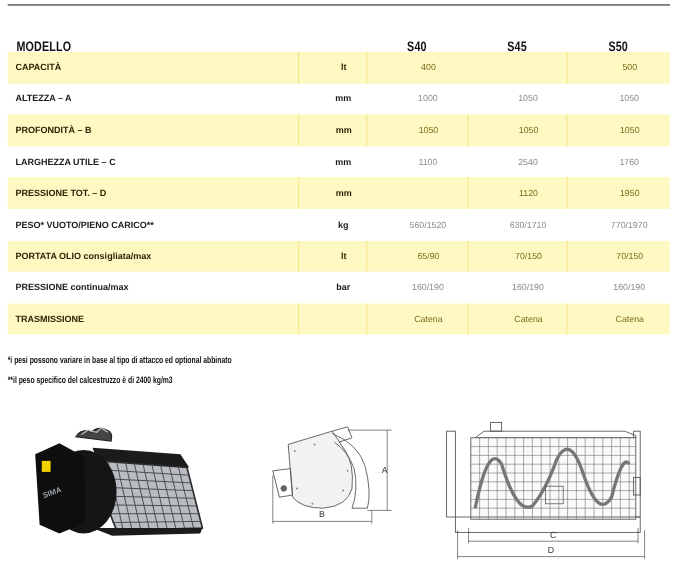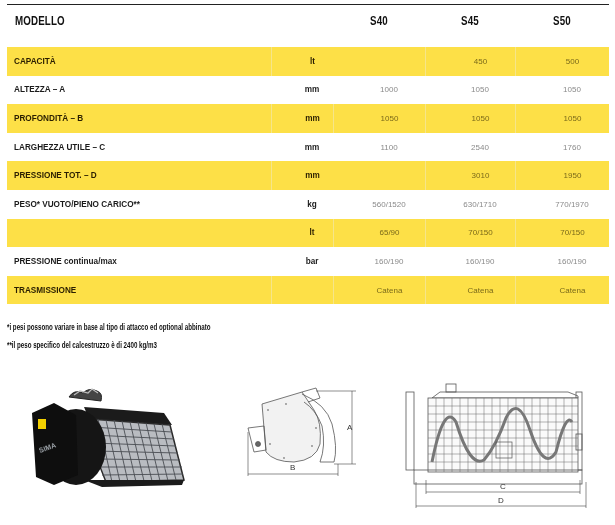--- a/index.html
+++ b/index.html
@@ -1,30 +1,30 @@
 <!DOCTYPE html>
 <html><head>
 <meta charset="utf-8">
 <style>
   * { box-sizing: border-box; margin: 0; padding: 0; }
   html, body { width: 615px; height: 525px; background: #ffffff; overflow: hidden; }
   body { position: relative; font-family: "Liberation Sans", sans-serif; color: #1a1a1a; }
 
   .top-rule { position: absolute; left: 7px; top: 4px; width: 602px; height: 1px; background: #222; }
 
-  .header { position: absolute; left: 7px; top: 6px; width: 602px; height: 30px; }
+  .header { position: absolute; left: 7px; top: 27px; width: 602px; height: 30px; }
   .header .cell { position: absolute; top: 0; height: 30px; line-height: 30px;
     font-family: "Liberation Sans", sans-serif; font-weight: bold; font-size: 12.5px;
     transform: scaleX(0.78); letter-spacing: 0.2px; color: #111; }
   .header .c-label { left: 8px; transform-origin: left center; }
   .header .c-m { text-align: center; transform-origin: center center; }
 
   .spec-table { position: absolute; left: 7px; top: 47px; width: 602px; }
   .row { position: relative; height: 28.6px; }
-  .row.yellow { background: #fde047; }
+  .row.yellow { background: #fef9c3; }
   .row .cell { position: absolute; top: 0; height: 100%; display: flex; align-items: center;
     font-size: 8.2px; padding-left: 20px; }
   .row.yellow .cell + .cell { border-left: 1px solid #f6e58a; }
   .row .label { left: 0; width: 264px; padding-left: 7px; font-weight: bold; color: #1b1b1b; }
   .row.yellow .label { color: #2a1e00; }
   .row .unit { left: 264px; width: 62px; justify-content: center; font-weight: bold; color: #1b1b1b; }
   .row.yellow .unit { color: #2a1e00; }
   .row .val { justify-content: center; color: #8a8a8a; font-size: 8px; }
   .row.yellow .val { color: #7b6a1a; }
   .row .v1 { left: 326px; width: 92px; }
@@ -50,21 +50,21 @@
   <div class="cell c-label">MODELLO</div>
   <div class="cell c-m" style="left:326px;width:92px;">S40</div>
   <div class="cell c-m" style="left:418px;width:90px;">S45</div>
   <div class="cell c-m" style="left:508px;width:94px;">S50</div>
 </div>
 
 <div class="spec-table">
   <div class="row yellow">
     <div class="cell label">CAPACITÀ</div>
     <div class="cell unit">lt</div>
-    <div class="cell val v2">450</div>
+    <div class="cell val v1">400</div>
     <div class="cell val v3">500</div>
   </div>
   <div class="row">
     <div class="cell label">ALTEZZA – A</div>
     <div class="cell unit">mm</div>
     <div class="cell val v1">1000</div>
     <div class="cell val v2">1050</div>
     <div class="cell val v3">1050</div>
   </div>
   <div class="row yellow">
@@ -77,31 +77,32 @@
   <div class="row">
     <div class="cell label">LARGHEZZA UTILE – C</div>
     <div class="cell unit">mm</div>
     <div class="cell val v1">1100</div>
     <div class="cell val v2">2540</div>
     <div class="cell val v3">1760</div>
   </div>
   <div class="row yellow">
     <div class="cell label">PRESSIONE TOT. – D</div>
     <div class="cell unit">mm</div>
-    <div class="cell val v2">3010</div>
+    <div class="cell val v2">1120</div>
     <div class="cell val v3">1950</div>
   </div>
   <div class="row">
     <div class="cell label">PESO* VUOTO/PIENO CARICO**</div>
     <div class="cell unit">kg</div>
     <div class="cell val v1">560/1520</div>
     <div class="cell val v2">630/1710</div>
     <div class="cell val v3">770/1970</div>
   </div>
   <div class="row yellow">
+    <div class="cell label">PORTATA OLIO consigliata/max</div>
     <div class="cell unit">lt</div>
     <div class="cell val v1">65/90</div>
     <div class="cell val v2">70/150</div>
     <div class="cell val v3">70/150</div>
   </div>
   <div class="row">
     <div class="cell label">PRESSIONE continua/max</div>
     <div class="cell unit">bar</div>
     <div class="cell val v1">160/190</div>
     <div class="cell val v2">160/190</div>

